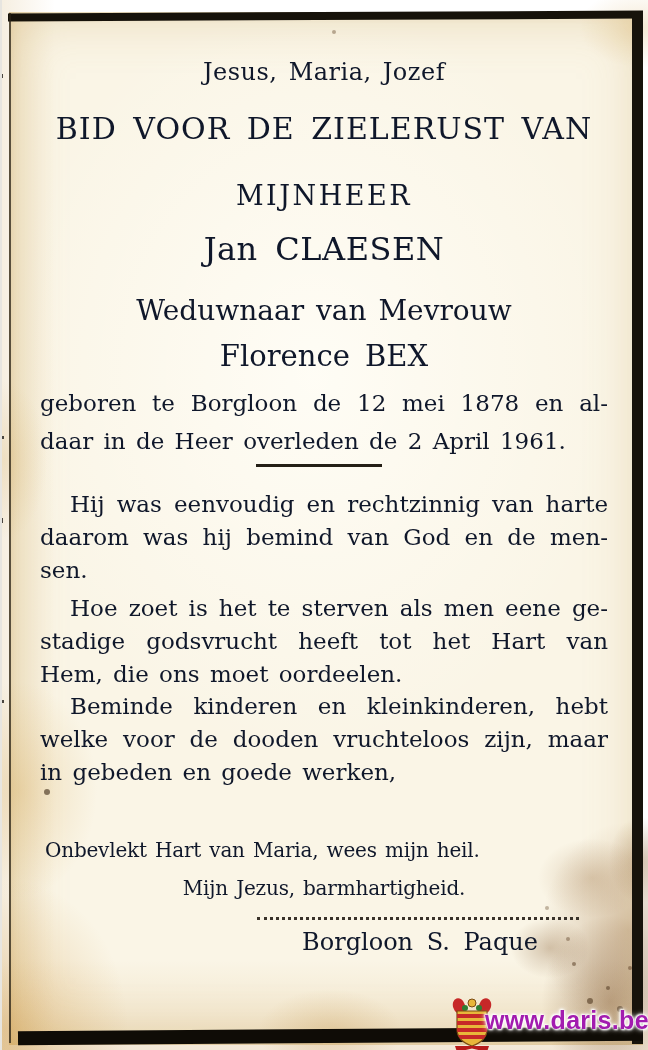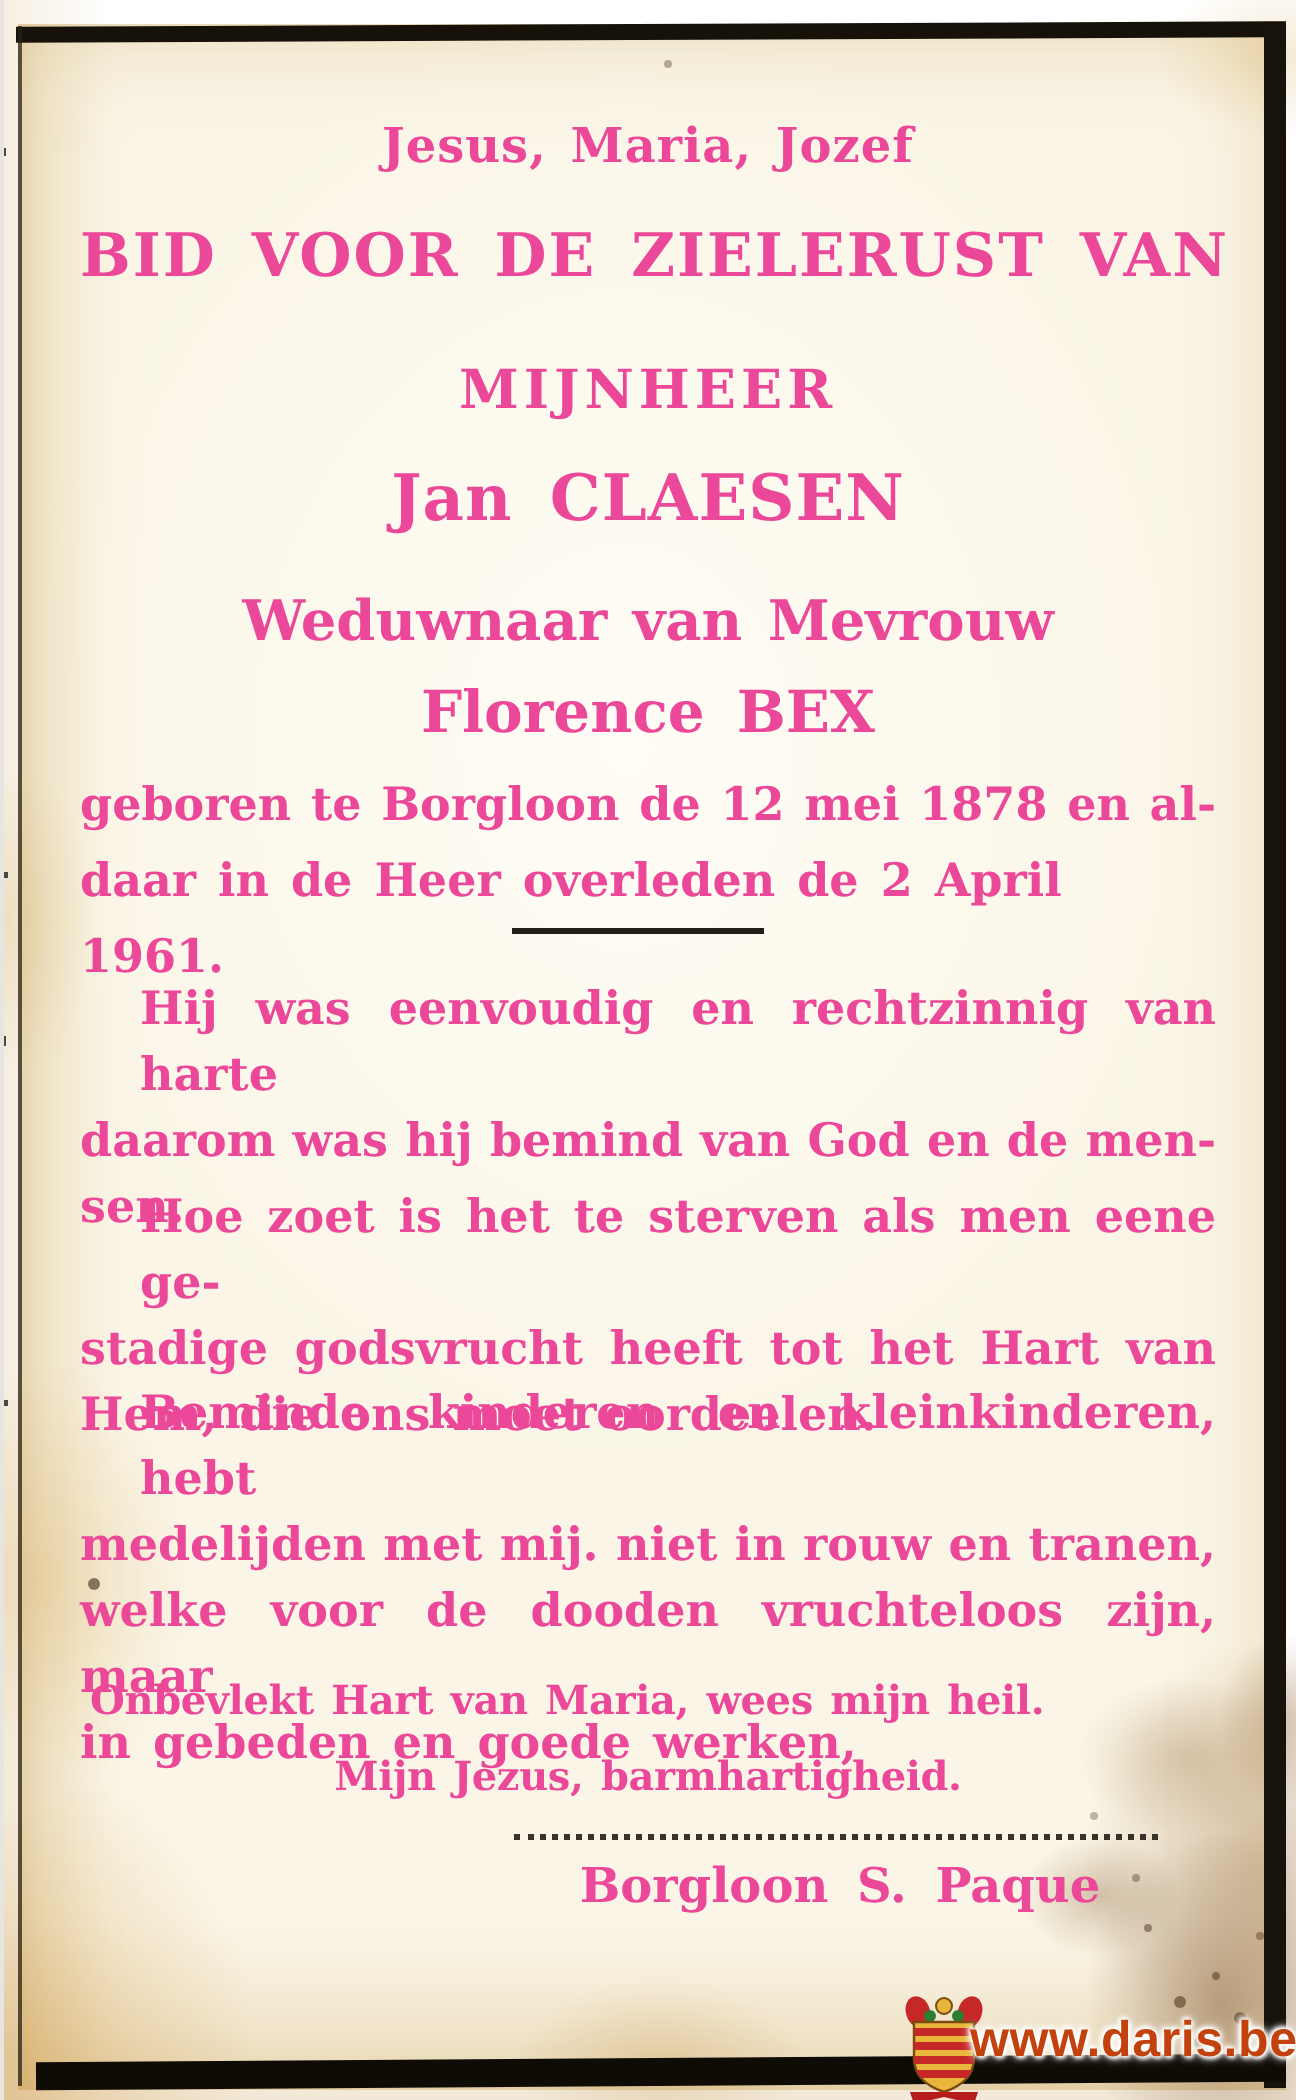--- a/index.html
+++ b/index.html
@@ -44,21 +44,21 @@
   .edge-right{position:absolute;left:632px;top:12px;width:11px;height:1032px;background:#17130b;z-index:3;}
   .edge-bottom{position:absolute;left:18px;top:1029px;width:625px;height:14px;background:#0f0c06;
         z-index:3;transform:rotate(-.4deg);}
   .edge-left{position:absolute;left:9px;top:13px;width:2px;height:1030px;background:rgba(40,33,22,.75);z-index:3;}
   .margin-mark{position:absolute;left:0;background:#4a4640;z-index:4;}
   .mm1{top:74px;width:3px;height:4px;} .mm2{top:436px;width:4px;height:3px;}
   .mm3{top:518px;width:3px;height:5px;} .mm4{top:700px;width:4px;height:3px;}
 
   
   .text{position:absolute;left:40px;top:0;width:568px;height:774px;z-index:2;
-        color:#ec4899;font-weight:700;}
+        color:#0f172a;font-weight:400;}
   .block{position:absolute;left:0;right:0;}
   .center{text-align:center;white-space:nowrap;}
   .inv{top:58px;font-size:24px;letter-spacing:.5px;word-spacing:3px;}
   .pray{top:111px;font-size:30px;letter-spacing:1px;word-spacing:6px;}
   .hon{top:180px;font-size:27px;letter-spacing:2.5px;}
   .nameline{top:230px;font-size:32px;letter-spacing:.5px;word-spacing:7px;}
   .rel{top:294px;font-size:28px;word-spacing:3px;}
   .spouse{top:339px;font-size:29px;word-spacing:6px;}
   .dates{top:384px;font-size:23px;line-height:38px;}
   .divider{position:absolute;left:216px;top:464px;width:126px;height:3px;background:#241f16;}
@@ -72,21 +72,21 @@
   .prayer1{top:838px;font-size:20px;letter-spacing:-.2px;word-spacing:2px;padding-left:5px;}
   .prayer2{top:876px;font-size:20px;letter-spacing:-.2px;word-spacing:2px;text-align:center;}
   .dotted{position:absolute;left:217px;top:917px;width:322px;height:0;border-top:3px dotted #39322a;}
   .imprint{position:absolute;left:190px;top:928px;width:380px;text-align:center;
         font-size:24px;word-spacing:6px;}
 
   
   .wm-logo{position:absolute;left:449px;top:997px;width:46px;height:56px;z-index:6;}
   .wm-text{position:absolute;left:485px;top:1006px;z-index:6;white-space:nowrap;
         font-family:"Liberation Sans",sans-serif;font-weight:bold;font-size:25px;
-        letter-spacing:.3px;color:#c2410c;
+        letter-spacing:.3px;color:#a21caf;
         text-shadow:0 0 2px #fff,0 0 4px #fff,0 0 6px rgba(255,255,255,.95),
                     1px 1px 2px #fff,-1px -1px 2px #fff;}
 </style>
 </head>
 <body>
 
 <div class="scan">
 
   <div class="card"></div>
   <div class="stains"></div>
@@ -131,21 +131,20 @@
     </div>
 
     <div class="block para p2">
       <div class="jline indent">Hoe zoet is het te sterven als men eene ge-</div>
       <div class="jline">stadige godsvrucht heeft tot het Hart van</div>
       <div class="lline">Hem, die ons moet oordeelen.</div>
     </div>
 
     <div class="block para p3">
       <div class="jline indent">Beminde kinderen en kleinkinderen, hebt</div>
-      <div class="jline">medelijden met mij. niet in rouw en tranen,</div>
       <div class="jline">welke voor de dooden vruchteloos zijn, maar</div>
       <div class="lline">in gebeden en goede werken,</div>
     </div>
 
     <div class="block prayer1">Onbevlekt Hart van Maria, wees mijn heil.</div>
 
     <div class="block prayer2">Mijn Jezus, barmhartigheid.</div>
 
     <div class="dotted"></div>
 

